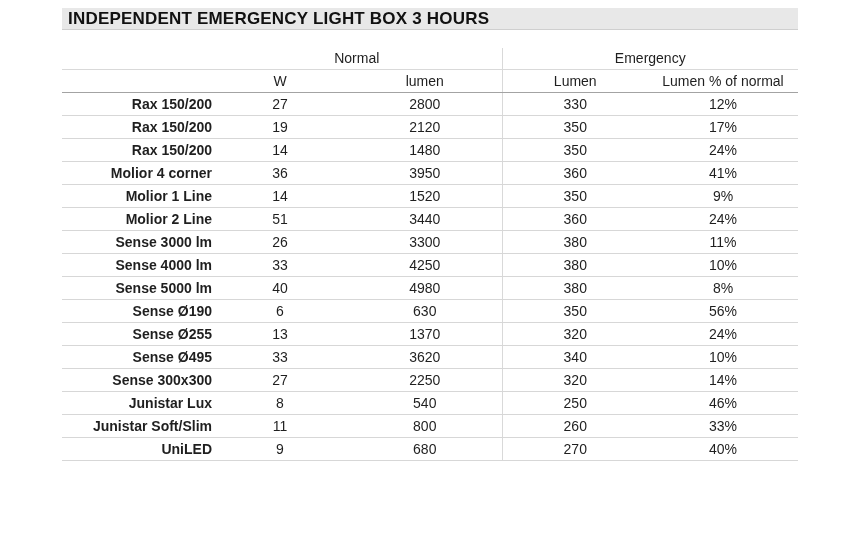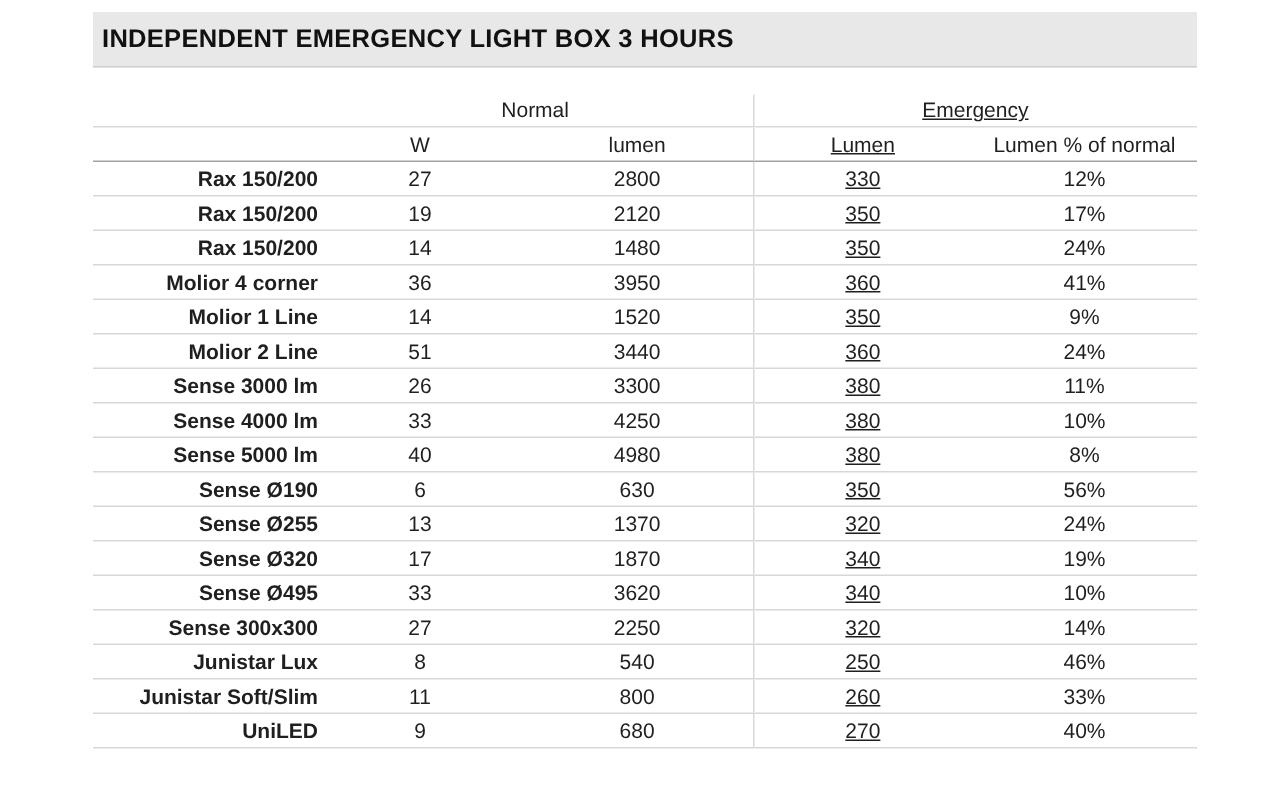--- a/index.html
+++ b/index.html
@@ -9,21 +9,21 @@
     font-family: "Liberation Sans", "DejaVu Sans", sans-serif;
     color: #1f1f1f;
     overflow: hidden;
   }
   .sheet {
     position: absolute;
     left: 62px; top: 8px;
     width: 736px;
   }
   .title-bar {
-    height: 37px;
+    height: 22px;
     background: #e8e8e8;
     border-bottom: 1px solid #cfcfcf;
     display: flex;
     align-items: center;
     padding-left: 6px;
   }
   .title-bar h1 {
     font-size: 17px;
     font-weight: 700;
     color: #111111;
@@ -61,21 +61,20 @@
     height: 23px;
     border-bottom: 1px solid #d7d7d7;
   }
   .name {
     text-align: right;
     padding-left: 4px;
     font-weight: bold;
   }
   .div-left {
     border-left: 1px solid #d9d9d9;
-    text-decoration: underline;
   }
 </style>
 </head>
 <body>
 
 <div class="sheet">
 
   <div class="title-bar">
     <h1>INDEPENDENT EMERGENCY LIGHT BOX 3 HOURS</h1>
   </div>
@@ -174,27 +173,20 @@
           <td>56%</td>
         </tr>
         <tr>
           <td class="name">Sense Ø255</td>
           <td>13</td>
           <td>1370</td>
           <td class="div-left">320</td>
           <td>24%</td>
         </tr>
         <tr>
-          <td class="name">Sense Ø320</td>
-          <td>17</td>
-          <td>1870</td>
-          <td class="div-left">340</td>
-          <td>19%</td>
-        </tr>
-        <tr>
           <td class="name">Sense Ø495</td>
           <td>33</td>
           <td>3620</td>
           <td class="div-left">340</td>
           <td>10%</td>
         </tr>
         <tr>
           <td class="name">Sense 300x300</td>
           <td>27</td>
           <td>2250</td>

